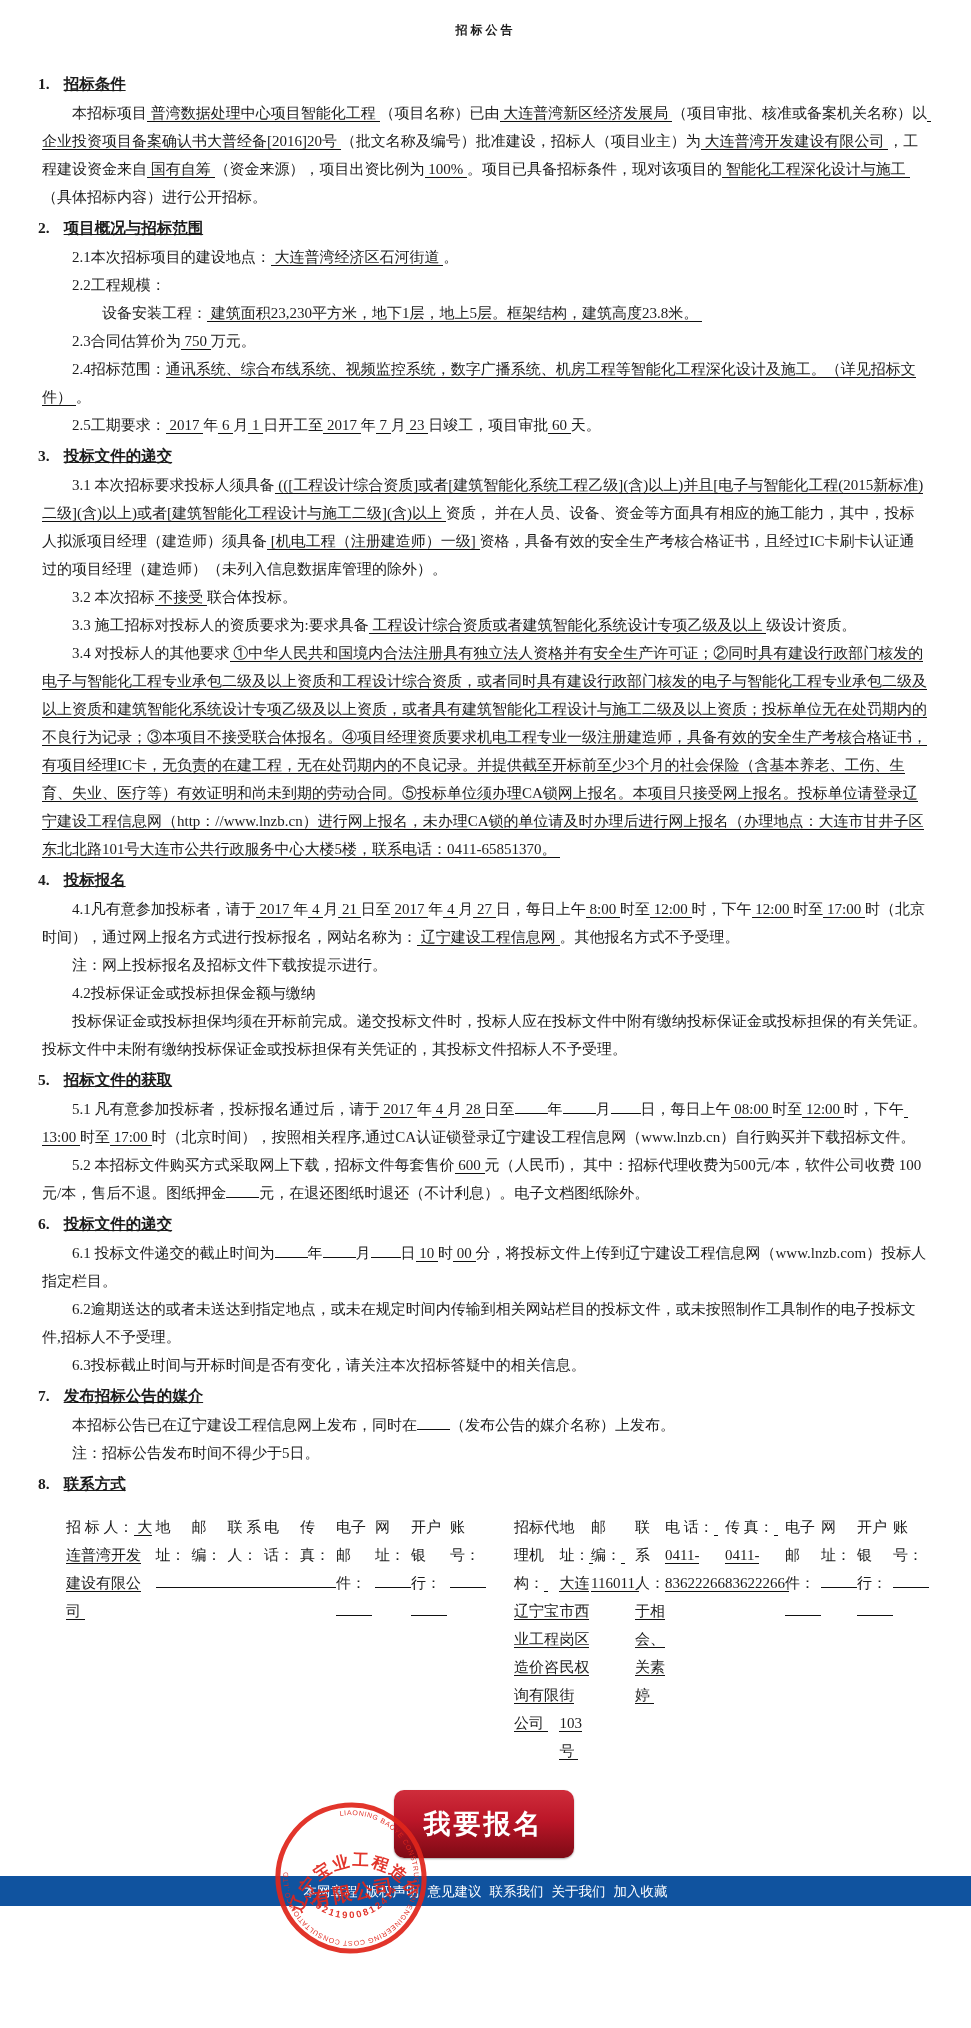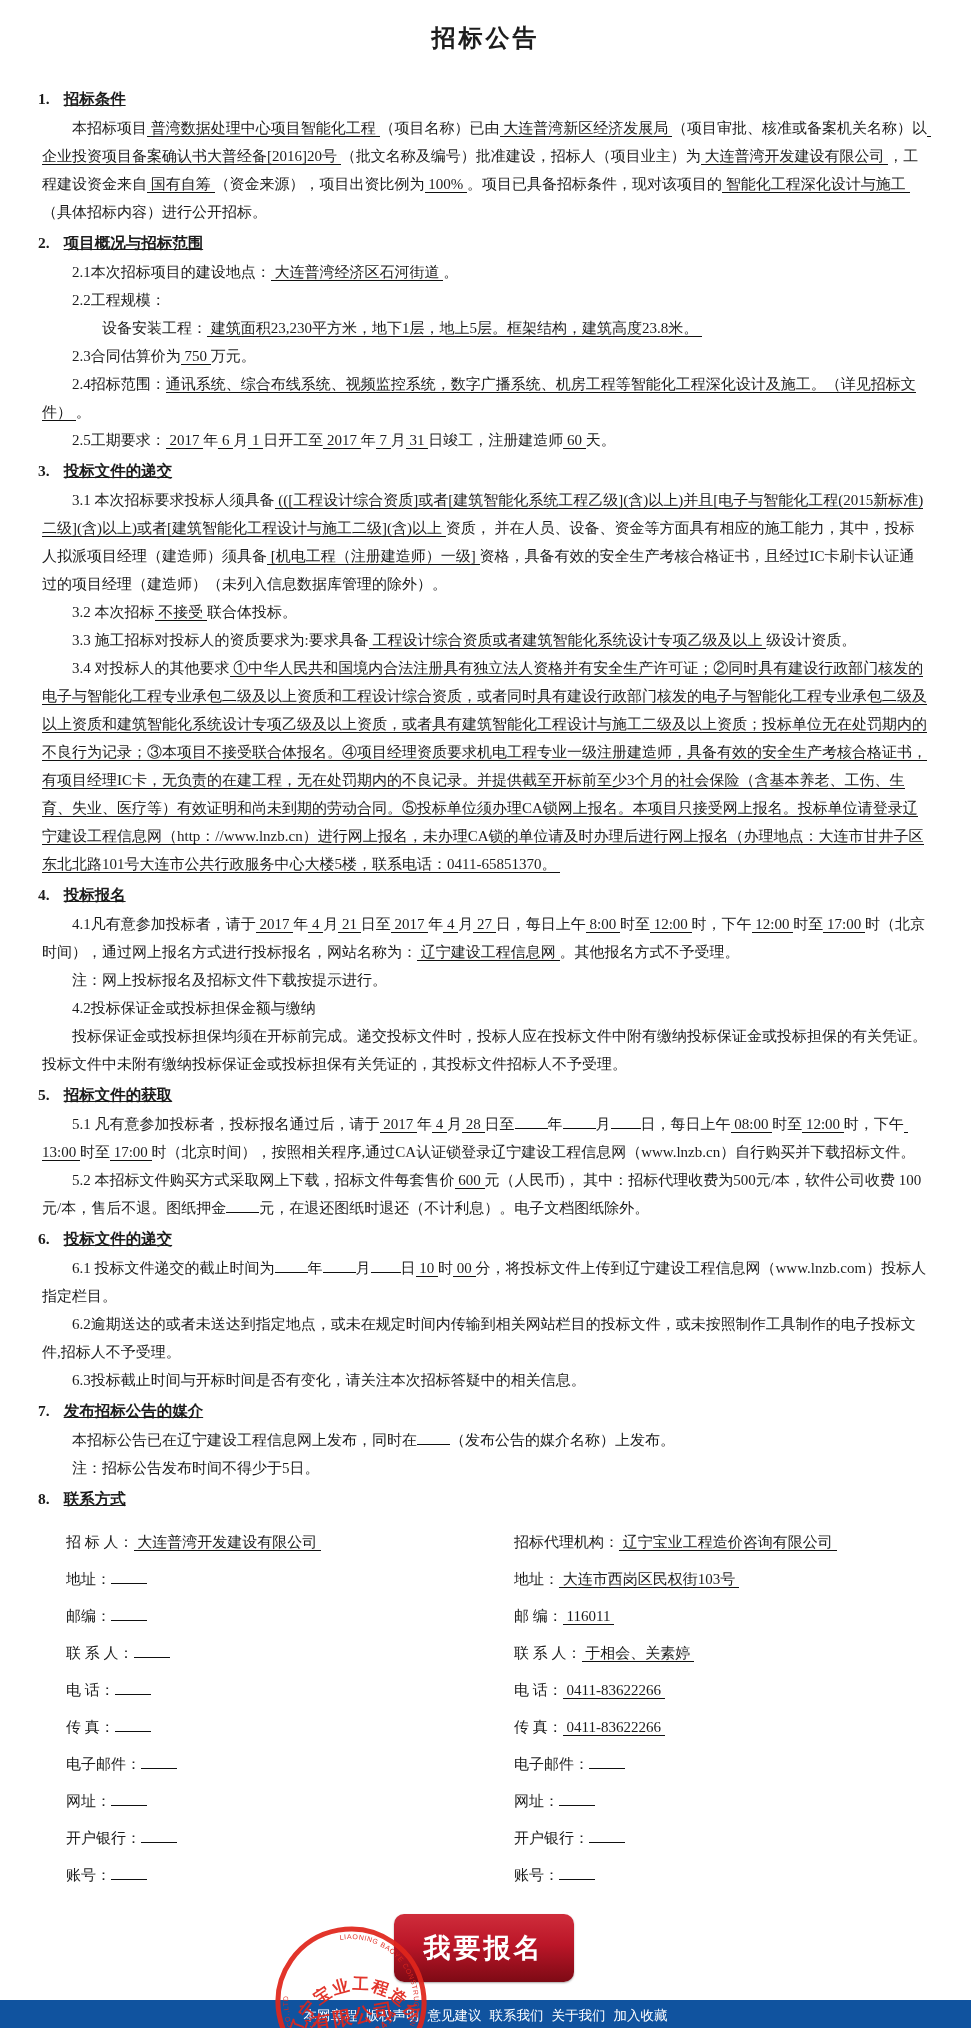--- a/index.html
+++ b/index.html
@@ -1,28 +1,28 @@
 <!DOCTYPE html>
 <html><head>
 <meta charset="utf-8">
 <style>
   html,body{margin:0;padding:0;background:#ffffff;}
   body{width:971px;font-family:"Liberation Serif","DejaVu Serif",serif;color:#1c1c1c;}
   .page{position:relative;width:971px;min-height:2028px;display:flex;flex-direction:column;background:#fff;}
   .doc{padding:0 42px;}
-  .title{font-size:24px;font-weight:bold;text-align:center;letter-spacing:3px;margin:22px 0 30px 0;}
+  .title{font-size:12px;font-weight:bold;text-align:center;letter-spacing:3px;margin:22px 0 30px 0;}
   .sec-h{font-weight:bold;font-size:15.5px;line-height:30px;margin-top:2px;text-decoration:underline;}
   .sec-no{display:inline-block;margin-left:-4px;margin-right:14px;}
   .para{font-size:15px;line-height:28px;text-indent:2em;}
   .para.ind4{text-indent:4em;}
   .u{border-bottom:1px solid #111;white-space:pre-wrap;margin-top:29px;}
   .blank{display:inline-block;border-bottom:1px solid #111;height:1em;vertical-align:baseline;}
   
   .contact-cols{display:flex;padding:14px 0 0 24px;}
-  .ccol{display:flex;flex-direction:column;}
+  .ccol{display:flex;flex-direction:row;}
   .ccol.left{width:420px;}
   .ccol.right{flex:1;padding-left:28px;}
   .crow{font-size:15px;line-height:28px;margin-bottom:9px;}
   .clabel{white-space:pre-wrap;}
   .cvalue{border-bottom:1px solid #111;white-space:pre-wrap;}
   .cblank{display:inline-block;width:2.4em;border-bottom:1px solid #111;height:1em;vertical-align:baseline;}
   
   .signup-row{text-align:center;margin:16px 4px 10px 0;}
   .signup-btn{width:180px;height:68px;border:none;border-radius:10px;cursor:pointer;
     background:linear-gradient(180deg,#cf2d3b 0%,#bb1628 45%,#7d0a15 100%);
@@ -47,21 +47,21 @@
           <div class="sec-h"><span class="sec-no">1.</span><span>招标条件</span></div>
           <div class="para"><span>本招标项目</span><span class="u"> 普湾数据处理中心项目智能化工程 </span><span>（项目名称）已由</span><span class="u"> 大连普湾新区经济发展局 </span><span>（项目审批、核准或备案机关名称）以</span><span class="u"> 企业投资项目备案确认书大普经备[2016]20号 </span><span>（批文名称及编号）批准建设，招标人（项目业主）为</span><span class="u"> 大连普湾开发建设有限公司 </span><span>，工程建设资金来自</span><span class="u"> 国有自筹 </span><span>（资金来源），项目出资比例为</span><span class="u"> 100% </span><span>。项目已具备招标条件，现对该项目的</span><span class="u"> 智能化工程深化设计与施工 </span><span>（具体招标内容）进行公开招标。</span></div>
         </div>
         <div class="section">
           <div class="sec-h"><span class="sec-no">2.</span><span>项目概况与招标范围</span></div>
           <div class="para"><span>2.1本次招标项目的建设地点：</span><span class="u"> 大连普湾经济区石河街道 </span><span>。</span></div>
           <div class="para"><span>2.2工程规模：</span></div>
           <div class="para ind4"><span>设备安装工程：</span><span class="u"> 建筑面积23,230平方米，地下1层，地上5层。框架结构，建筑高度23.8米。 </span></div>
           <div class="para"><span>2.3合同估算价为</span><span class="u"> 750 </span><span>万元。</span></div>
           <div class="para"><span>2.4招标范围：</span><span class="u">通讯系统、综合布线系统、视频监控系统，数字广播系统、机房工程等智能化工程深化设计及施工。（详见招标文件） </span><span>。</span></div>
-          <div class="para"><span>2.5工期要求：</span><span class="u"> 2017 </span><span>年</span><span class="u"> 6 </span><span>月</span><span class="u"> 1 </span><span>日开工至</span><span class="u"> 2017 </span><span>年</span><span class="u"> 7 </span><span>月</span><span class="u"> 31 </span><span>日竣工，注册建造师</span><span class="u"> 60 </span><span>天。</span></div>
+          <div class="para"><span>2.5工期要求：</span><span class="u"> 2017 </span><span>年</span><span class="u"> 6 </span><span>月</span><span class="u"> 1 </span><span>日开工至</span><span class="u"> 2017 </span><span>年</span><span class="u"> 7 </span><span>月</span><span class="u"> 23 </span><span>日竣工，项目审批</span><span class="u"> 60 </span><span>天。</span></div>
         </div>
         <div class="section">
           <div class="sec-h"><span class="sec-no">3.</span><span>投标文件的递交</span></div>
           <div class="para"><span>3.1 本次招标要求投标人须具备</span><span class="u"> (([工程设计综合资质]或者[建筑智能化系统工程乙级](含)以上)并且[电子与智能化工程(2015新标准)二级](含)以上)或者[建筑智能化工程设计与施工二级](含)以上 </span><span>资质， 并在人员、设备、资金等方面具有相应的施工能力，其中，投标人拟派项目经理（建造师）须具备</span><span class="u"> [机电工程（注册建造师）一级] </span><span>资格，具备有效的安全生产考核合格证书，且经过IC卡刷卡认证通过的项目经理（建造师）（未列入信息数据库管理的除外）。</span></div>
           <div class="para"><span>3.2 本次招标</span><span class="u"> 不接受 </span><span>联合体投标。</span></div>
           <div class="para"><span>3.3 施工招标对投标人的资质要求为:要求具备</span><span class="u"> 工程设计综合资质或者建筑智能化系统设计专项乙级及以上 </span><span>级设计资质。</span></div>
           <div class="para"><span>3.4 对投标人的其他要求</span><span class="u"> ①中华人民共和国境内合法注册具有独立法人资格并有安全生产许可证；②同时具有建设行政部门核发的电子与智能化工程专业承包二级及以上资质和工程设计综合资质，或者同时具有建设行政部门核发的电子与智能化工程专业承包二级及以上资质和建筑智能化系统设计专项乙级及以上资质，或者具有建筑智能化工程设计与施工二级及以上资质；投标单位无在处罚期内的不良行为记录；③本项目不接受联合体报名。④项目经理资质要求机电工程专业一级注册建造师，具备有效的安全生产考核合格证书，有项目经理IC卡，无负责的在建工程，无在处罚期内的不良记录。并提供截至开标前至少3个月的社会保险（含基本养老、工伤、生育、失业、医疗等）有效证明和尚未到期的劳动合同。⑤投标单位须办理CA锁网上报名。本项目只接受网上报名。投标单位请登录辽宁建设工程信息网（http：//www.lnzb.cn）进行网上报名，未办理CA锁的单位请及时办理后进行网上报名（办理地点：大连市甘井子区东北北路101号大连市公共行政服务中心大楼5楼，联系电话：0411-65851370。 </span></div>
         </div>
         <div class="section">
           <div class="sec-h"><span class="sec-no">4.</span><span>投标报名</span></div>

